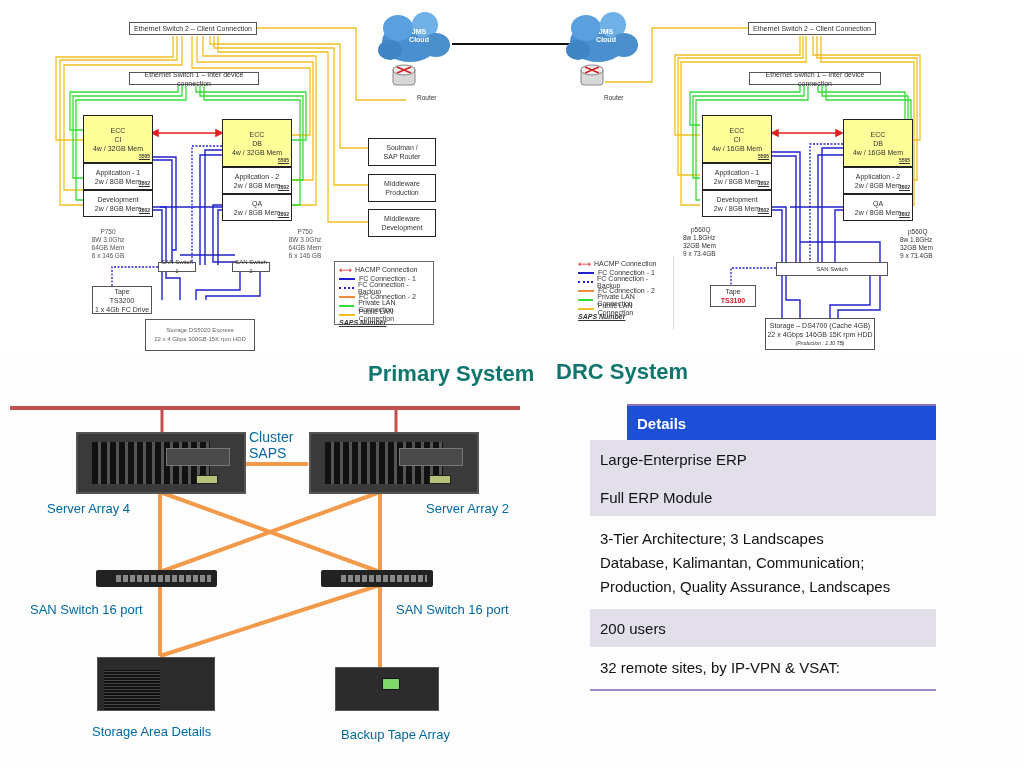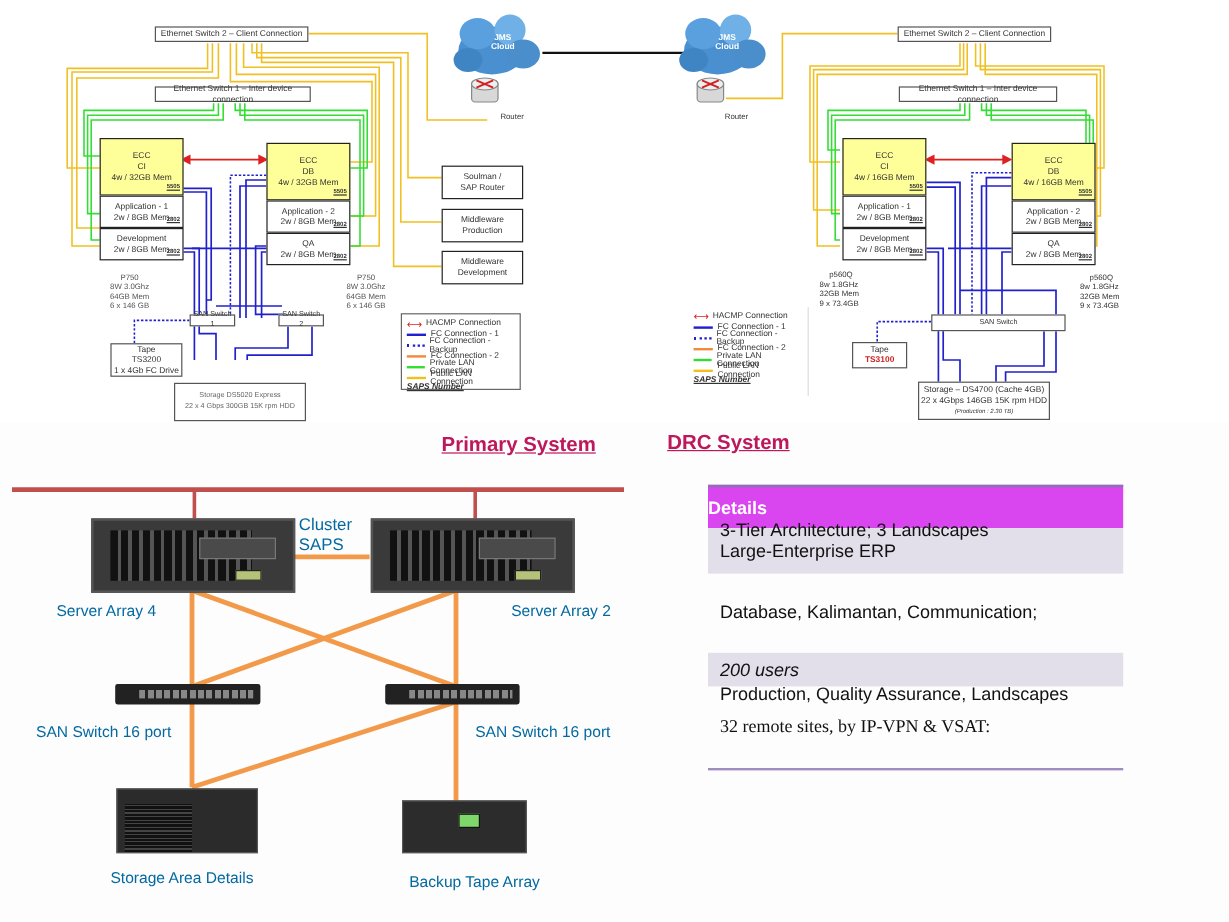--- a/index.html
+++ b/index.html
@@ -9,35 +9,35 @@
   .box{position:absolute;border:1px solid #555;background:#fff;color:#333;font-size:7px;text-align:center;line-height:9px;box-sizing:border-box;display:flex;flex-direction:column;align-items:center;justify-content:center;}
   .box.yellow{background:#ffff99;border:1.5px solid #222;}
   .box.white{border:1.5px solid #222;}
   .saps{position:absolute;right:2px;bottom:1px;font-size:5px;text-decoration:underline;font-weight:bold;}
   .spec{position:absolute;font-size:6.5px;color:#555;line-height:8px;text-align:center;}
   .lbl{position:absolute;font-size:7px;color:#333;}
   .legend{position:absolute;border:1px solid #666;background:#fff;font-size:7px;color:#333;padding:3px 4px;box-sizing:border-box;}
   .legend .row{display:flex;align-items:center;height:9px;}
   .legend .sw{width:16px;height:0;margin-right:4px;}
   .legend .saps-title{font-weight:bold;font-style:italic;text-decoration:underline;font-size:7px;}
-  .title{position:absolute;font-weight:bold;font-size:17px;color:#be185d;text-decoration:underline;}
+  .title{position:absolute;font-weight:bold;font-size:22px;color:#0f766e;}
   svg{position:absolute;left:0;top:0;}
   .hw-label{position:absolute;font-size:13px;color:#0369a1;}
   .server{position:absolute;background:#3a3a3a;border:2px solid #555;box-sizing:border-box;}
   .server .grill{position:absolute;left:14px;top:8px;width:118px;height:42px;background:repeating-linear-gradient(90deg,#111 0 6px,#555 6px 9px);}
   .server .panel2{position:absolute;right:14px;top:14px;width:62px;height:16px;background:#4a4a4a;border:1px solid #777;}
   .server .lcd{position:absolute;right:26px;bottom:8px;width:20px;height:7px;background:#b5c27a;border:1px solid #222;}
   .switch{position:absolute;background:#222;border-radius:2px;}
   .switch .ports{position:absolute;left:20px;top:5px;right:6px;height:7px;background:repeating-linear-gradient(90deg,#888 0 5px,#222 5px 7px);}
   .storage{position:absolute;background:#2b2b2b;border:1px solid #555;}
   .storage .grill{position:absolute;left:6px;top:12px;width:56px;height:40px;background:repeating-linear-gradient(0deg,#111 0 2px,#444 2px 3px);}
   .tape{position:absolute;background:#2c2c2c;border:1px solid #555;}
   .tape .lcd{position:absolute;left:46px;top:10px;width:16px;height:10px;background:#7fd66a;border:1px solid #111;}
   .details{position:absolute;left:590px;top:404px;width:346px;}
-  .details .hdr{background:#d946ef;color:#fff;font-weight:bold;font-size:15px;height:36px;display:flex;align-items:center;border-top:2px solid #8a74b0;box-sizing:border-box;}
+  .details .hdr{background:#1d4ed8;color:#fff;font-weight:bold;font-size:15px;height:36px;display:flex;align-items:center;padding-left:10px;border-top:2px solid #8a74b0;box-sizing:border-box;margin-left:37px;}
   .details .rowd{font-size:15px;color:#111;padding-left:10px;box-sizing:border-box;display:flex;flex-direction:column;justify-content:center;}
   .details .shade{background:#e3dfea;}
   .details .bottom{border-bottom:2px solid #a08cc0;}
   .cloud-txt{position:absolute;font-size:7px;font-weight:bold;color:#fff;text-align:center;line-height:8px;}
 </style>
 </head>
 <body>
 
 <div class="panel" style="left:28px;top:0;width:320px;height:352px;background:#fff;"></div>
 <div class="abs" style="left:0;top:352px;width:1024px;height:416px;background:#fdfdfd;"></div>
@@ -430,24 +430,27 @@
     <div class="lcd"></div>
   </div>
 <div class="hw-label" style="left:92px;top:724px;">Storage Area Details</div>
 <div class="hw-label" style="left:341px;top:727px;">Backup Tape Array</div>
 
 <div class="details">
   <div class="hdr">Details</div>
   <div class="rowd shade" style="height:38px;">
       <span>Large-Enterprise ERP</span>
     </div>
-  <div class="rowd" style="height:66px;line-height:24px;gap:44px;">
+  <div class="rowd shade" style="height:38px;">
+      <span>Full ERP Module</span>
+    </div>
+  <div class="rowd" style="height:93px;line-height:24px;">
     <span>3-Tier Architecture; 3 Landscapes</span>
     <span>Database, Kalimantan, Communication;</span>
     <span>Production, Quality Assurance,  Landscapes</span>
   </div>
-  <div class="rowd shade" style="height:28px;font-style:italic;">
+  <div class="rowd shade" style="height:38px;">
       <span>200 users</span>
     </div>
-  <div class="rowd bottom" style="height:70px;line-height:24px;font-family:Liberation Serif, serif;">
+  <div class="rowd bottom" style="height:44px;line-height:24px;">
     <span>32 remote sites, by IP-VPN &amp; VSAT:</span>
   </div>
 </div>
 
 </body></html>

